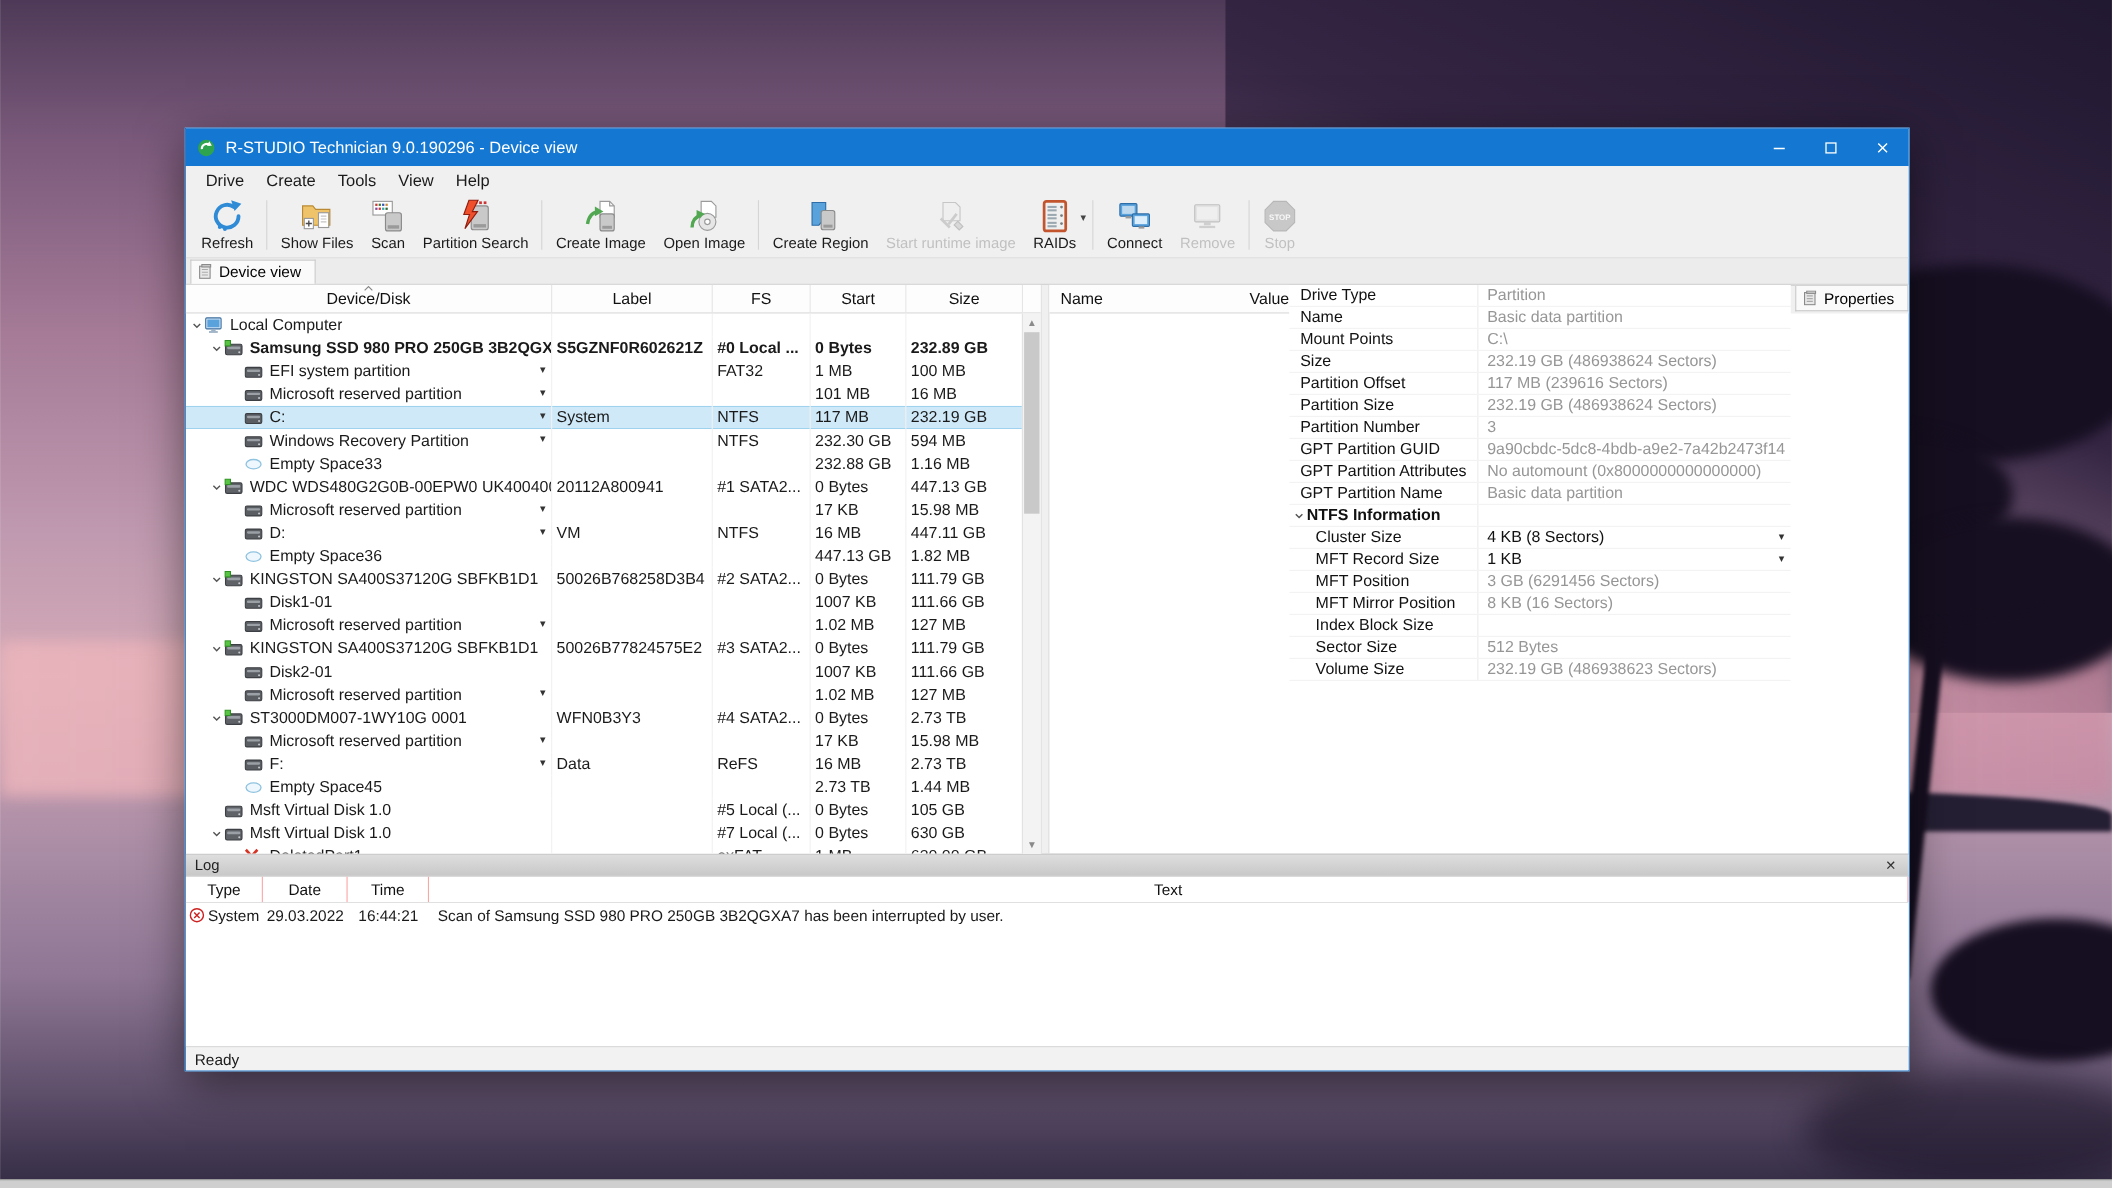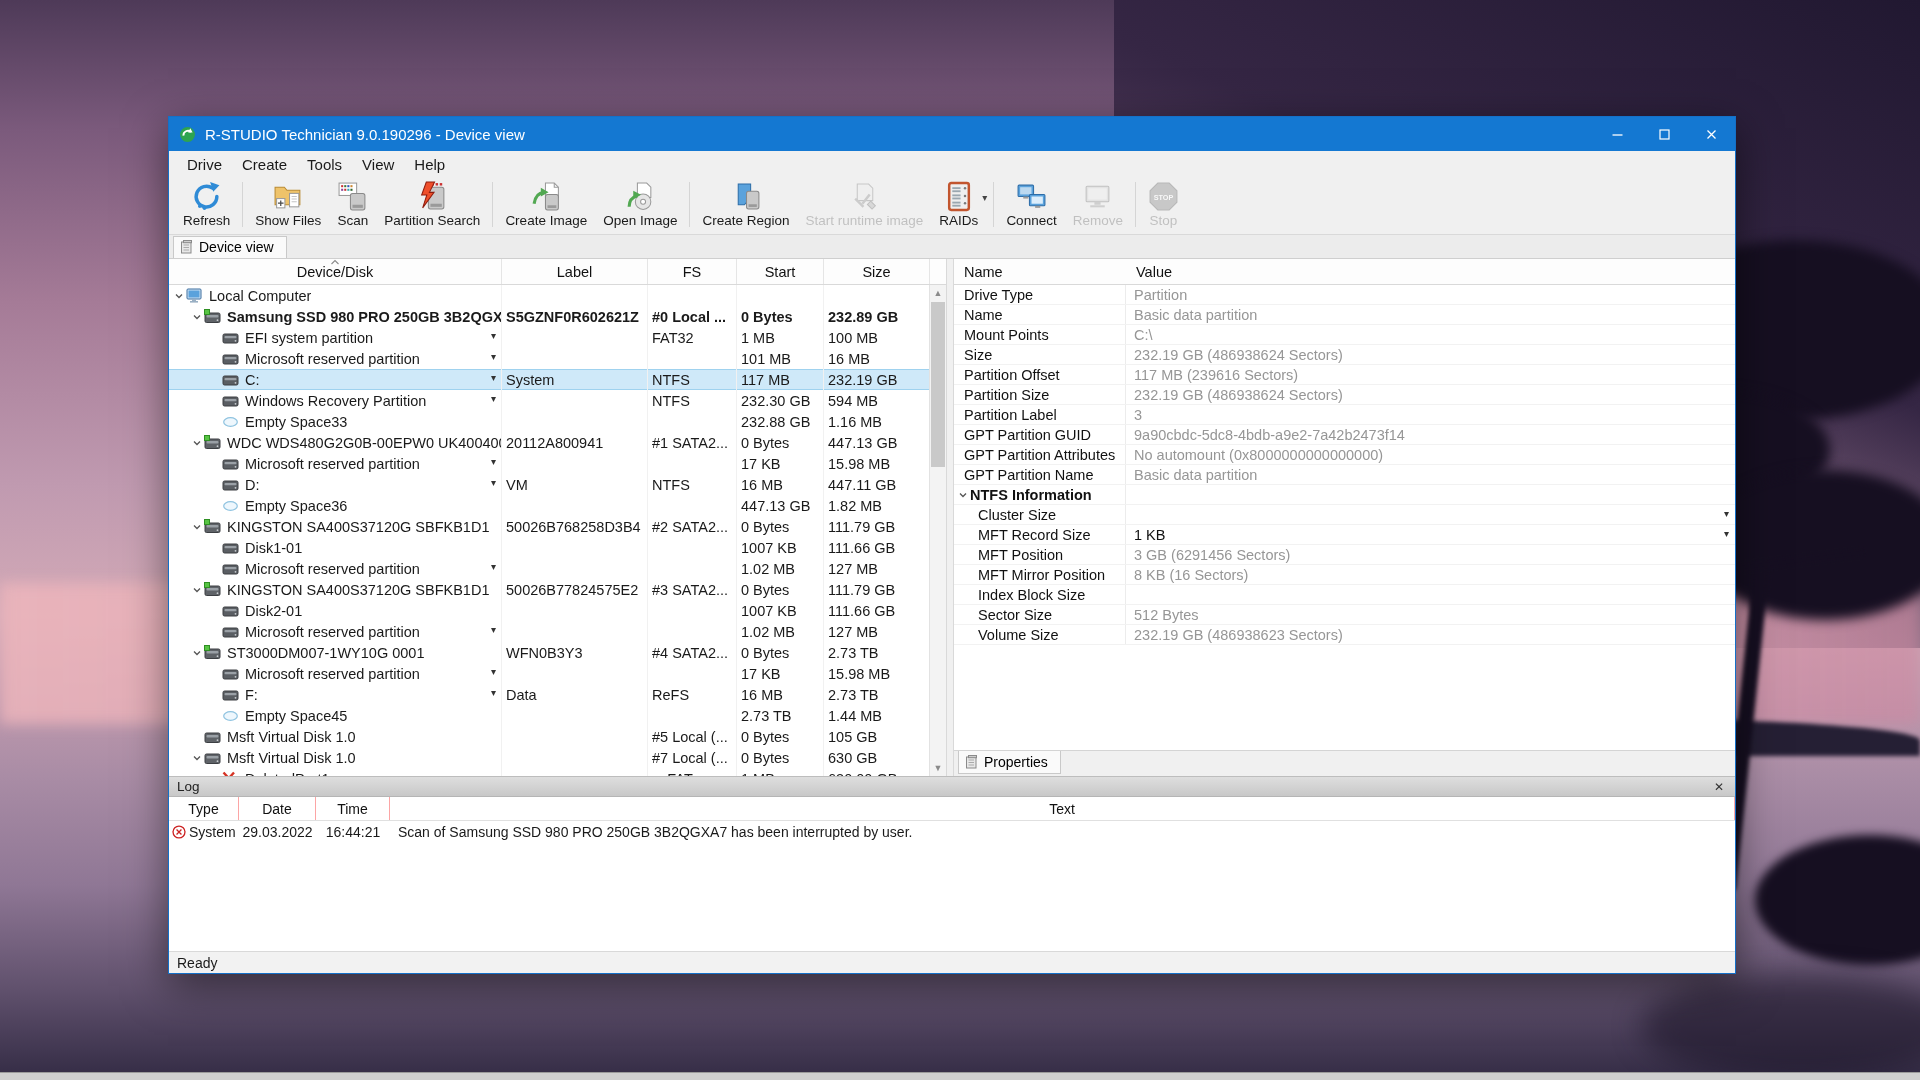--- a/index.html
+++ b/index.html
@@ -48,21 +48,21 @@
   .tsep { width:1px; background:#d5d5d5; align-self:stretch; margin:4px 4px; }
   .raid-caret { font-size:10px; color:#444; align-self:center; margin:0 2px 14px -4px; }
 
   .tabbar { height:24px; background:#ececec; border-bottom:1px solid #cfcfcf; display:flex; align-items:flex-end; padding-left:4px; flex:0 0 auto; }
   .tab { display:flex; align-items:center; gap:5px; background:#fafafa; border:1px solid #c9c9c9; border-bottom:none; padding:0 12px 2px 6px; font-size:14px; height:22px; }
   .tab .icon svg { width:14px; height:14px; display:block; }
 
   .main { flex:1 1 auto; display:flex; min-height:0; }
   .left-panel { width:778px; background:#fff; position:relative; display:flex; flex-direction:column; border-right:1px solid #d9d9d9; }
   .splitter { width:6px; background:#f0f0f0; }
-  .right-panel { flex:1; background:#fff; display:flex; flex-direction:column; border-left:1px solid #d9d9d9; }
+  .right-panel { flex:1; background:#fff; display:flex; flex-direction:row; border-left:1px solid #d9d9d9; }
 
   .thead { height:26px; display:flex; border-bottom:1px solid #d9d9d9; background:#fdfdfd; font-size:14.5px; color:#111; flex:0 0 auto; }
   .th { display:flex; align-items:center; justify-content:center; border-right:1px solid #e5e5e5; position:relative; }
   .sort-caret { position:absolute; top:0px; left:50%; transform:translateX(-50%); }
   .sort-caret svg { width:10px; height:6px; display:block; }
 
   .tbody { flex:1 1 auto; overflow:hidden; width:761px; }
   .trow { height:21px; display:flex; align-items:center; font-size:14.5px; color:#1a1a1a; }
   .trow .td { height:100%; display:flex; align-items:center; border-right:1px solid #f1f1f1; padding:0 4px; white-space:nowrap; overflow:hidden; position:relative; }
   .trow .td.dev { padding:0; }
@@ -886,21 +886,21 @@
           <div class="prow">
             <div class="pname">
               <span style="flex: 0 0 10px;"></span>
               <span>Partition Size</span>
             </div>
             <div class="pvalue">232.19 GB (486938624 Sectors)</div>
           </div>
           <div class="prow">
             <div class="pname">
               <span style="flex: 0 0 10px;"></span>
-              <span>Partition Label</span>
+              <span>Partition Number</span>
             </div>
             <div class="pvalue">3</div>
           </div>
           <div class="prow">
             <div class="pname">
               <span style="flex: 0 0 10px;"></span>
               <span>GPT Partition GUID</span>
             </div>
             <div class="pvalue">9a90cbdc-5dc8-4bdb-a9e2-7a42b2473f14</div>
           </div>
@@ -927,20 +927,21 @@
               </span>
               <span>NTFS Information</span>
             </div>
             <div class="pvalue"></div>
           </div>
           <div class="prow editable">
             <div class="pname">
               <span style="flex: 0 0 24px;"></span>
               <span>Cluster Size</span>
             </div>
+            <div class="pvalue">4 KB (8 Sectors)</div>
             <span class="prop-dd">▾</span>
           </div>
           <div class="prow editable">
             <div class="pname">
               <span style="flex: 0 0 24px;"></span>
               <span>MFT Record Size</span>
             </div>
             <div class="pvalue">1 KB</div>
             <span class="prop-dd">▾</span>
           </div>

